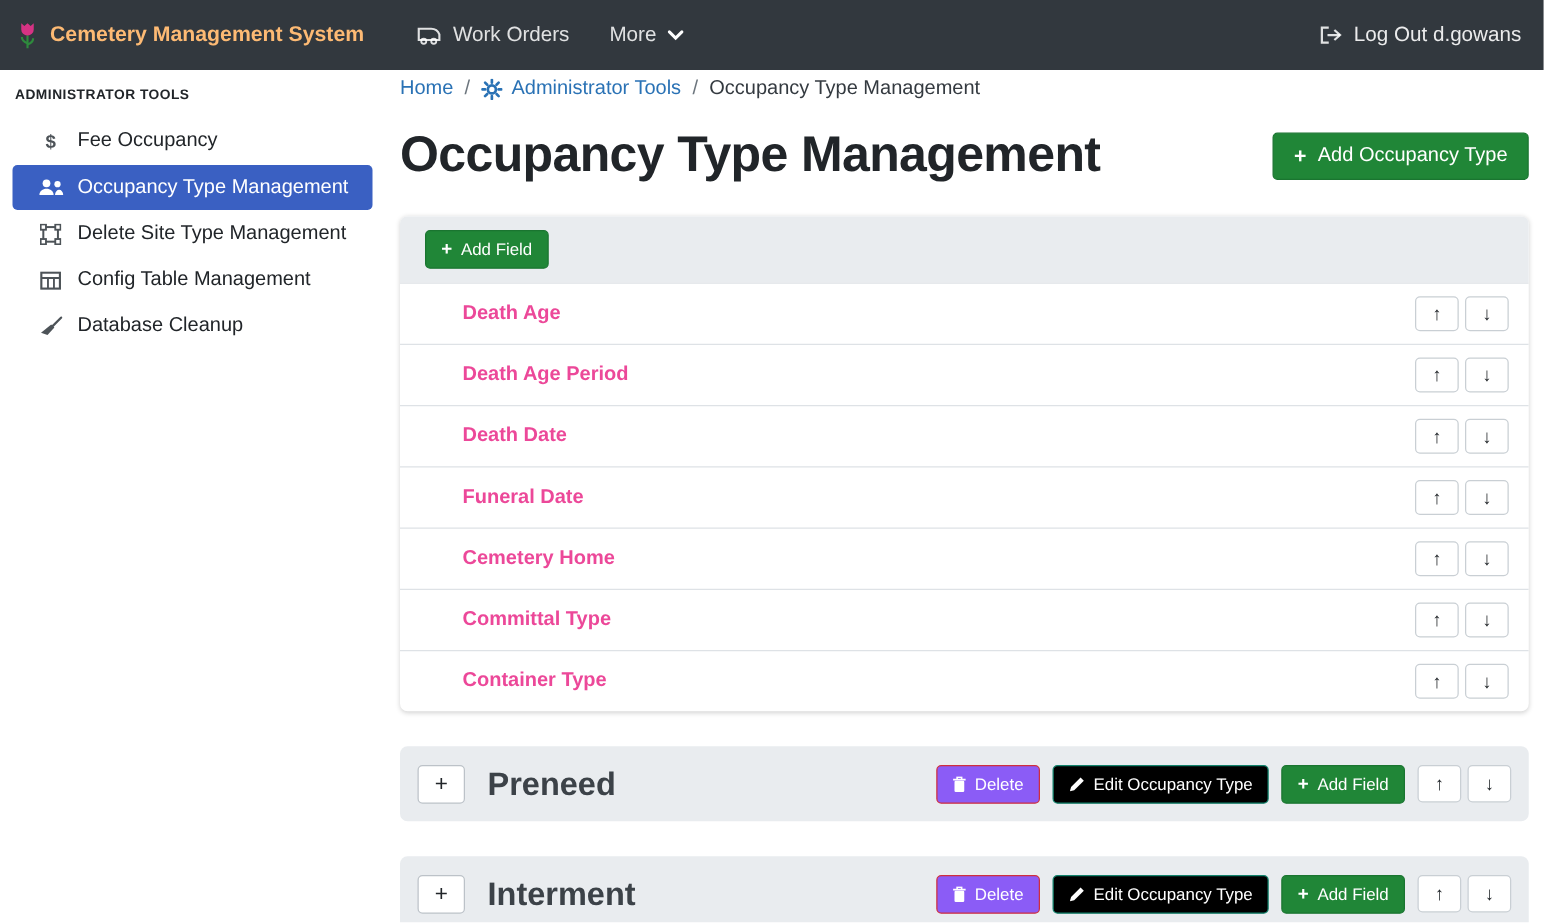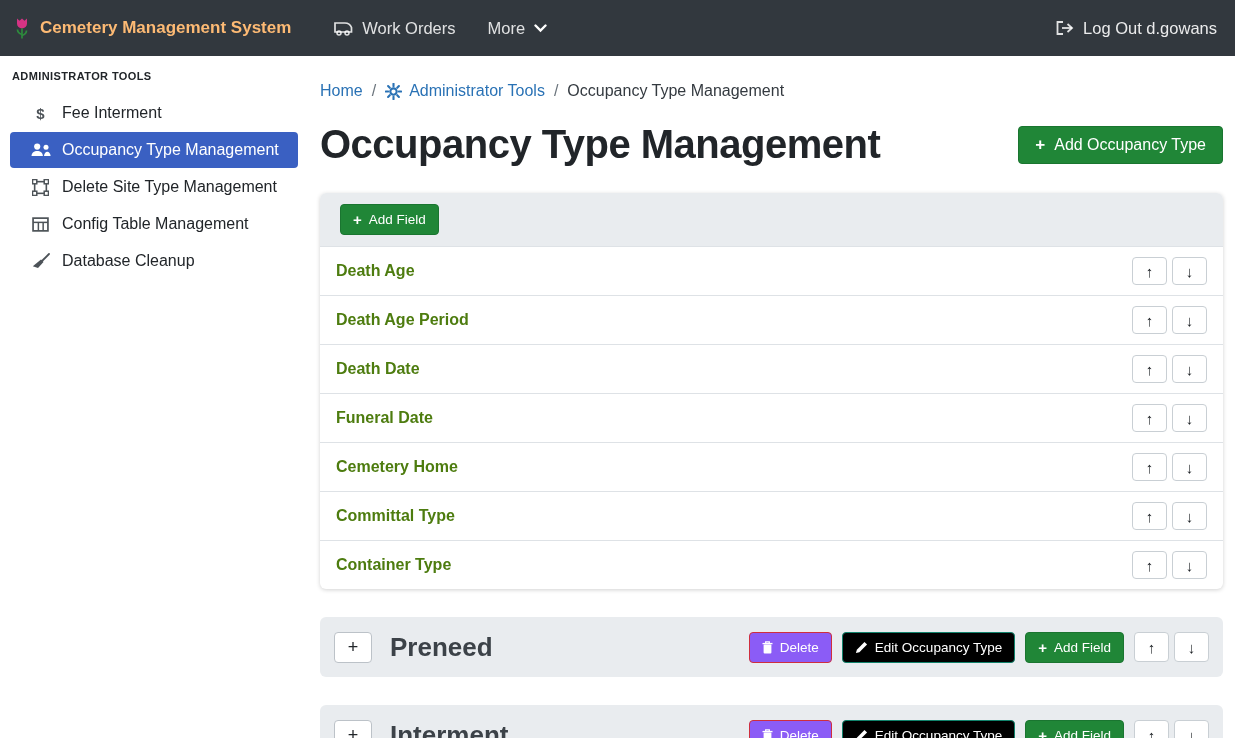--- a/index.html
+++ b/index.html
@@ -43,21 +43,21 @@
     border-radius: 4px; font-size: 16px; color: #212529; cursor: pointer;
   }
   .side-icon {
     width: 21px; display: inline-flex; justify-content: center; align-items: center;
     color: #4d5358; font-size: 15px; font-weight: 700;
   }
   .side-item.active { background: #3a60c2; color: #fff; }
   .side-item.active .side-icon { color: #fff; }
 
   
-  .main { flex: 1; padding: 24px 12px 0 12px; overflow: hidden; }
+  .main { flex: 1; padding: 4px 12px 0 12px; overflow: hidden; }
 
   .breadcrumb { display: flex; align-items: center; gap: 9px; font-size: 16px; margin-top: 2px; }
   .crumb-link { color: #2a72b5; display: flex; align-items: center; gap: 7px; }
   .crumb-sep { color: #6c757d; }
   .crumb-current { color: #343a40; }
   .gear-icon { display: inline-flex; color: #2a72b5; }
 
   .title-row { display: flex; justify-content: space-between; align-items: center; margin-top: 22px; }
   .page-title { font-size: 40px; font-weight: 600; color: #212529; letter-spacing: -.5px; }
 
@@ -81,21 +81,21 @@
   .card-header {
     background: #e9ecef; padding: 11px 20px; display: flex;
     justify-content: space-between; align-items: center;
   }
   .card-title { font-size: 20px; font-weight: 700; color: #212529; }
   .field-row {
     display: flex; justify-content: space-between; align-items: center;
     padding: 10px 16px; border-top: 1px solid #dee2e6;
   }
   .field-row:first-of-type { border-top: none; }
-  .field-link { font-size: 16px; font-weight: 700; color: #4d7c0f; }
+  .field-link { font-size: 16px; font-weight: 700; color: #ec4899; margin-left: 34px; }
 
   .arrow-group { display: flex; gap: 5px; }
   .arrow-btn {
     width: 35px; height: 28px; background: #fff; border: 1px solid #c9cfd4;
     border-radius: 4px; display: inline-flex; align-items: center; justify-content: center;
     font-size: 15px; color: #212529; line-height: 1;
   }
 
   
   .section-bar {
@@ -158,21 +158,21 @@
   </a>
 </nav>
 
 <div class="layout">
 
   <aside class="sidebar">
     <div class="sidebar-heading">ADMINISTRATOR TOOLS</div>
 
     <div class="side-item">
       <span class="side-icon">$</span>
-      <span>Fee Interment</span>
+      <span>Fee Occupancy</span>
     </div>
 
     <div class="side-item active">
       <span class="side-icon">
         <svg width="20" height="14" viewBox="0 0 20 14">
           <circle cx="6.2" cy="3.6" r="3.1" fill="currentColor"></circle>
           <path d="M0.5 13 c0-3.1 2.7-5 5.7-5 s5.7 1.9 5.7 5 z" fill="currentColor"></path>
           <circle cx="15" cy="4.3" r="2.5" fill="currentColor"></circle>
           <path d="M13 13 c.2-2.6 1.6-4.2 3.3-4.2 1.7 0 3.1 1.6 3.3 4.2 z" fill="currentColor"></path>
         </svg>

